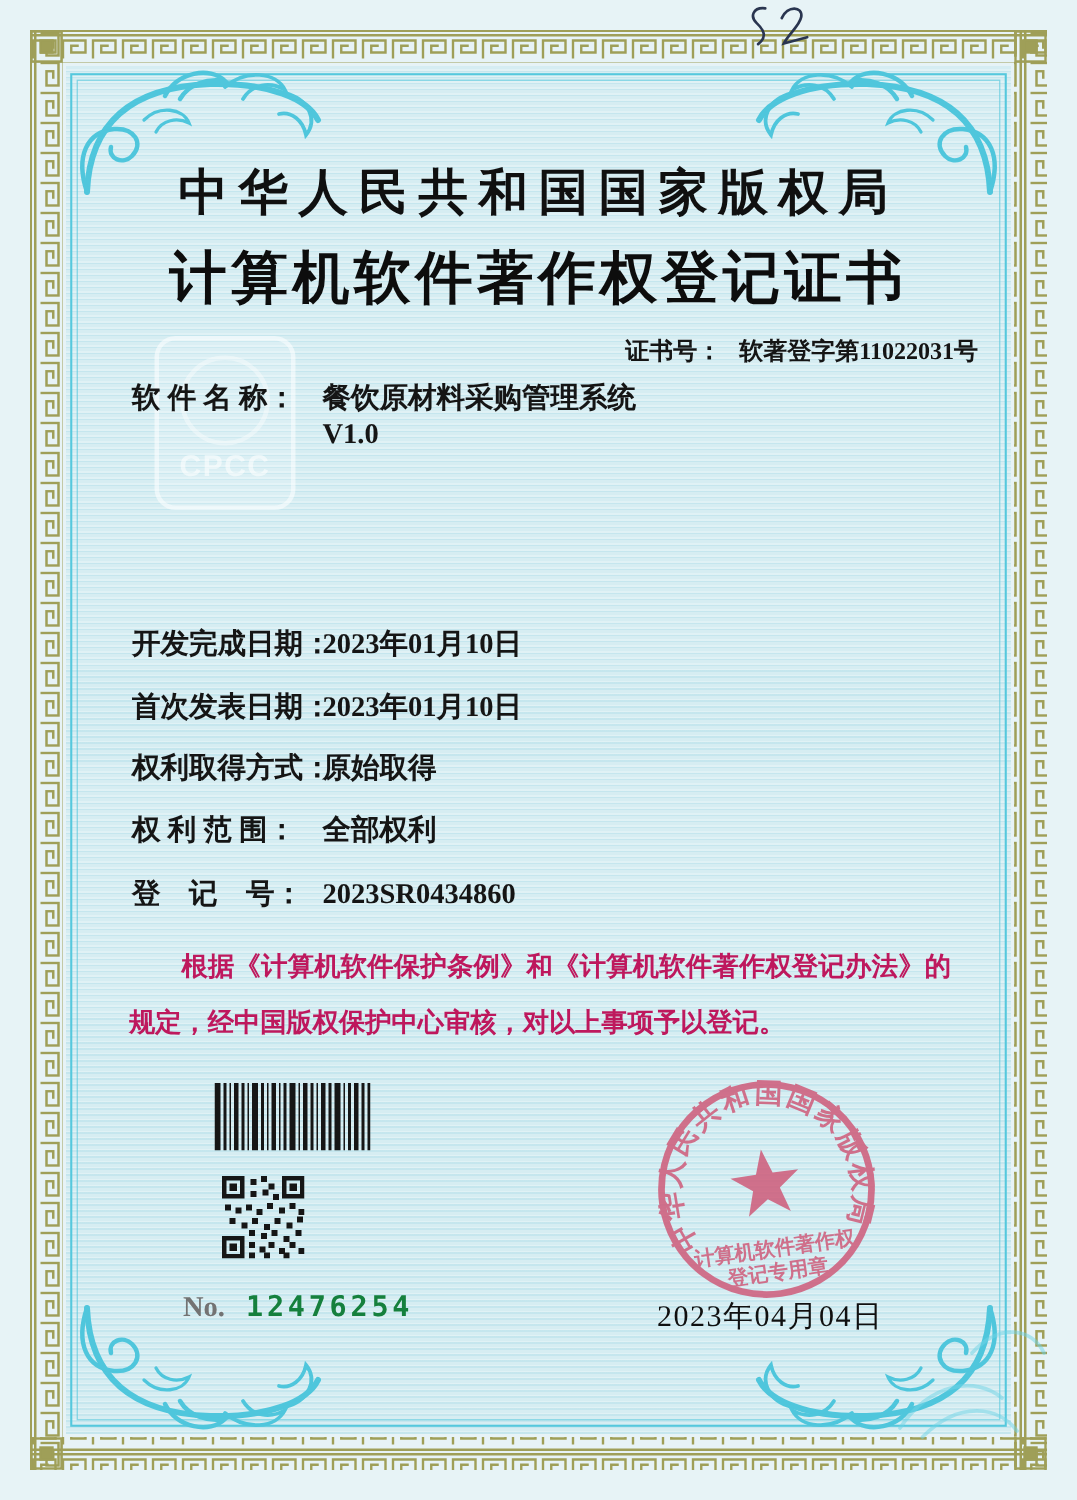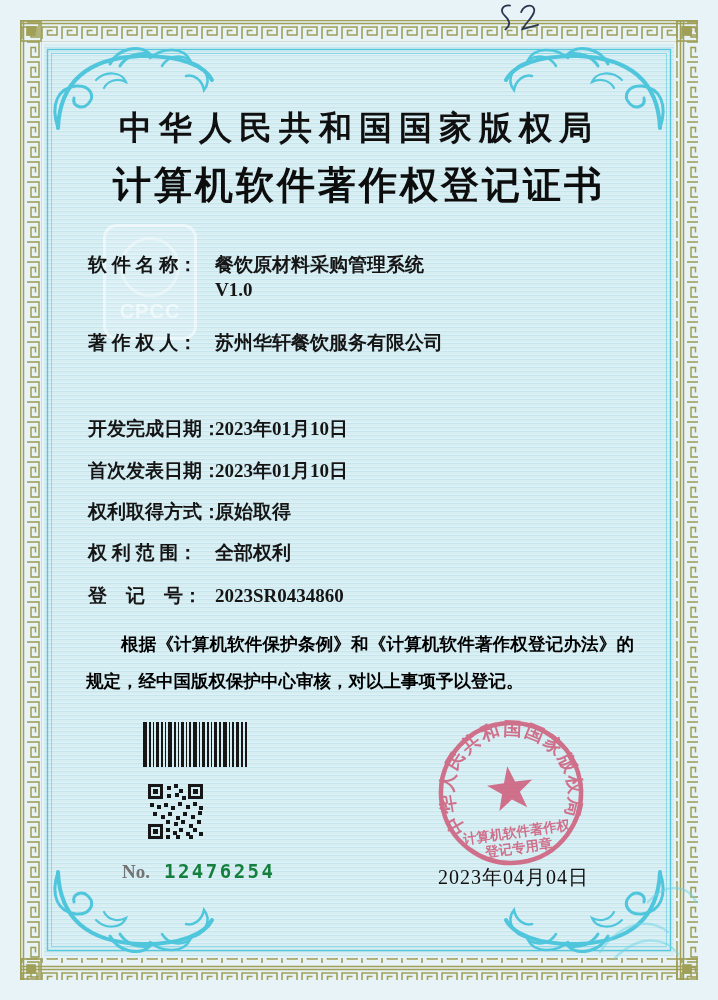--- a/index.html
+++ b/index.html
@@ -34,21 +34,21 @@
     border:3px solid rgba(255,255,255,.6);}
   .wm .wm-text{position:absolute;left:0;bottom:14px;width:100%;text-align:center;
     font-family:"Liberation Sans","DejaVu Sans",sans-serif;
     font-size:20px;font-weight:700;letter-spacing:1px;color:rgba(255,255,255,.85);}
 
   .row{position:absolute;left:88px;font-size:19px;font-weight:700;white-space:nowrap;}
   .row .lbl{display:inline-block;width:127px;}
   .version-line{position:absolute;left:215px;font-size:19px;font-weight:700;}
 
   .statement{position:absolute;left:86px;top:626px;width:548px;
-    font-size:17.5px;line-height:37px;font-weight:600;text-align:justify;text-indent:2em;color:#000000;}
+    font-size:17.5px;line-height:37px;font-weight:600;text-align:justify;text-indent:2em;color:#be185d;}
 
   .barcode{position:absolute;left:143px;top:722px;}
   .qrcode{position:absolute;left:148px;top:784px;}
 
   .serial{position:absolute;left:122px;top:860px;font-size:19px;font-weight:700;white-space:nowrap;}
   .serial .serial-label{color:#737373;}
   .serial .serial-value{margin-left:14px;font-family:"DejaVu Sans Mono","Liberation Mono",monospace;
     letter-spacing:2.5px;font-weight:700;}
 
   .seal{position:absolute;left:436px;top:718px;width:150px;height:150px;mix-blend-mode:multiply;}
@@ -121,29 +121,29 @@
     <svg class="handwritten" viewBox="0 0 56 36">
       <g stroke="#2a3550" stroke-width="1.8" fill="none" stroke-linecap="round" transform="rotate(-8 28 18)">
         <path d="M18,4 C10,2 7,8 11,13 C15,18 17,23 10,27"></path>
         <path d="M28,12 C33,4 43,6 41,13 C39,19 31,23 27,29 L43,27"></path>
       </g>
     </svg>
 
     <div class="authority">中华人民共和国国家版权局</div>
     <div class="cert-title">计算机软件著作权登记证书</div>
 
+    <div class="certno">
+      <span class="certno-label">证书号：</span><span>软著登字第11022031号</span>
+    </div>
 
     <div class="row" style="top:252px">
       <span class="lbl">软 件 名 称：</span><span>餐饮原材料采购管理系统</span>
     </div>
     <div class="version-line" style="top:279px">V1.0</div>
 
-    <div class="row" style="top:330px">
-      <span class="lbl">著 作 权 人：</span><span>苏州华轩餐饮服务有限公司</span>
-    </div>
 
     <div class="row" style="top:416px">
       <span class="lbl">开发完成日期：</span><span>2023年01月10日</span>
     </div>
 
     <div class="row" style="top:458px">
       <span class="lbl">首次发表日期：</span><span>2023年01月10日</span>
     </div>
 
     <div class="row" style="top:499px">

